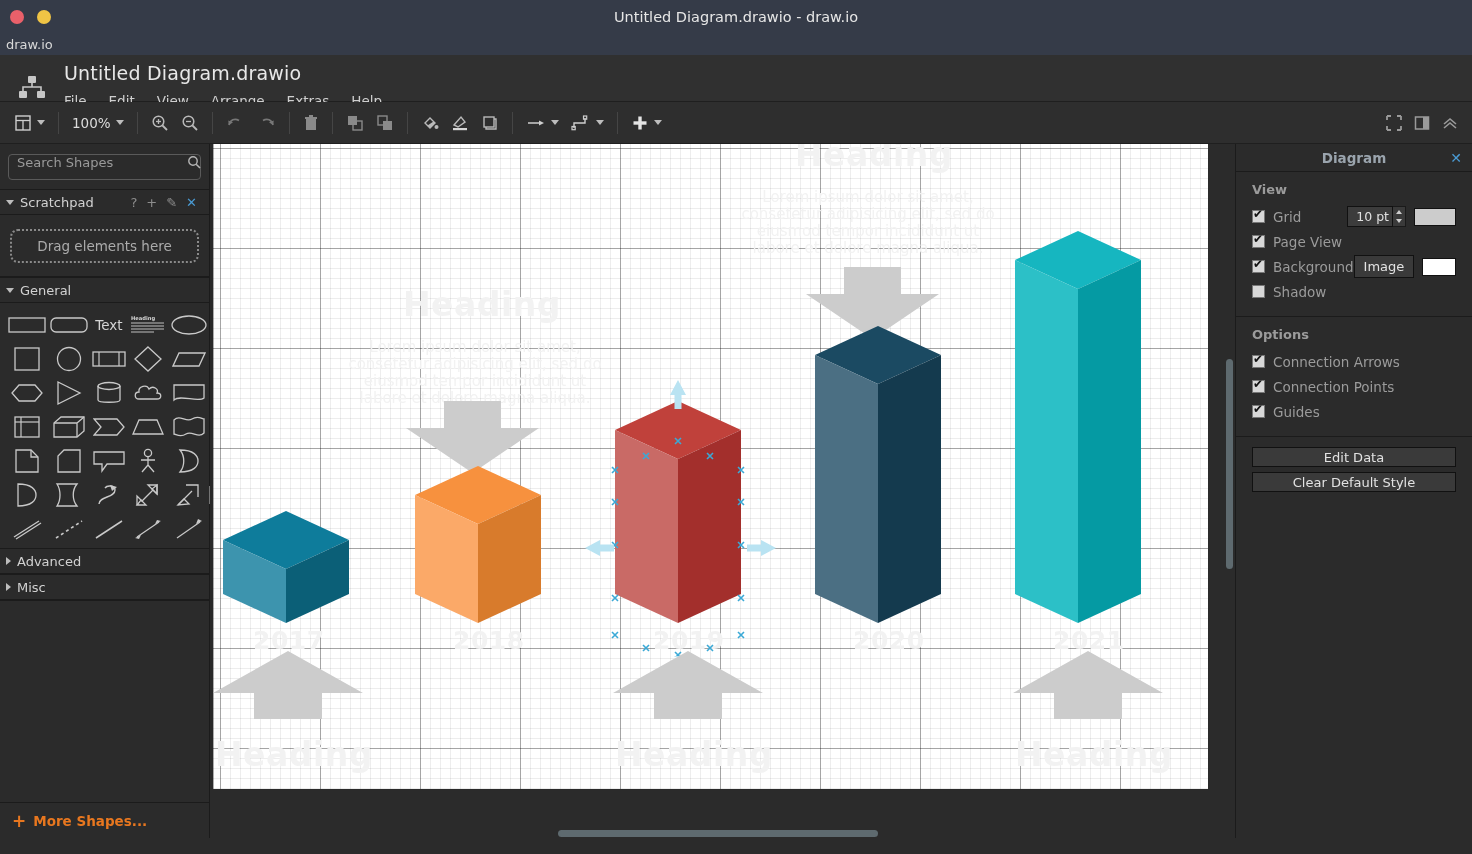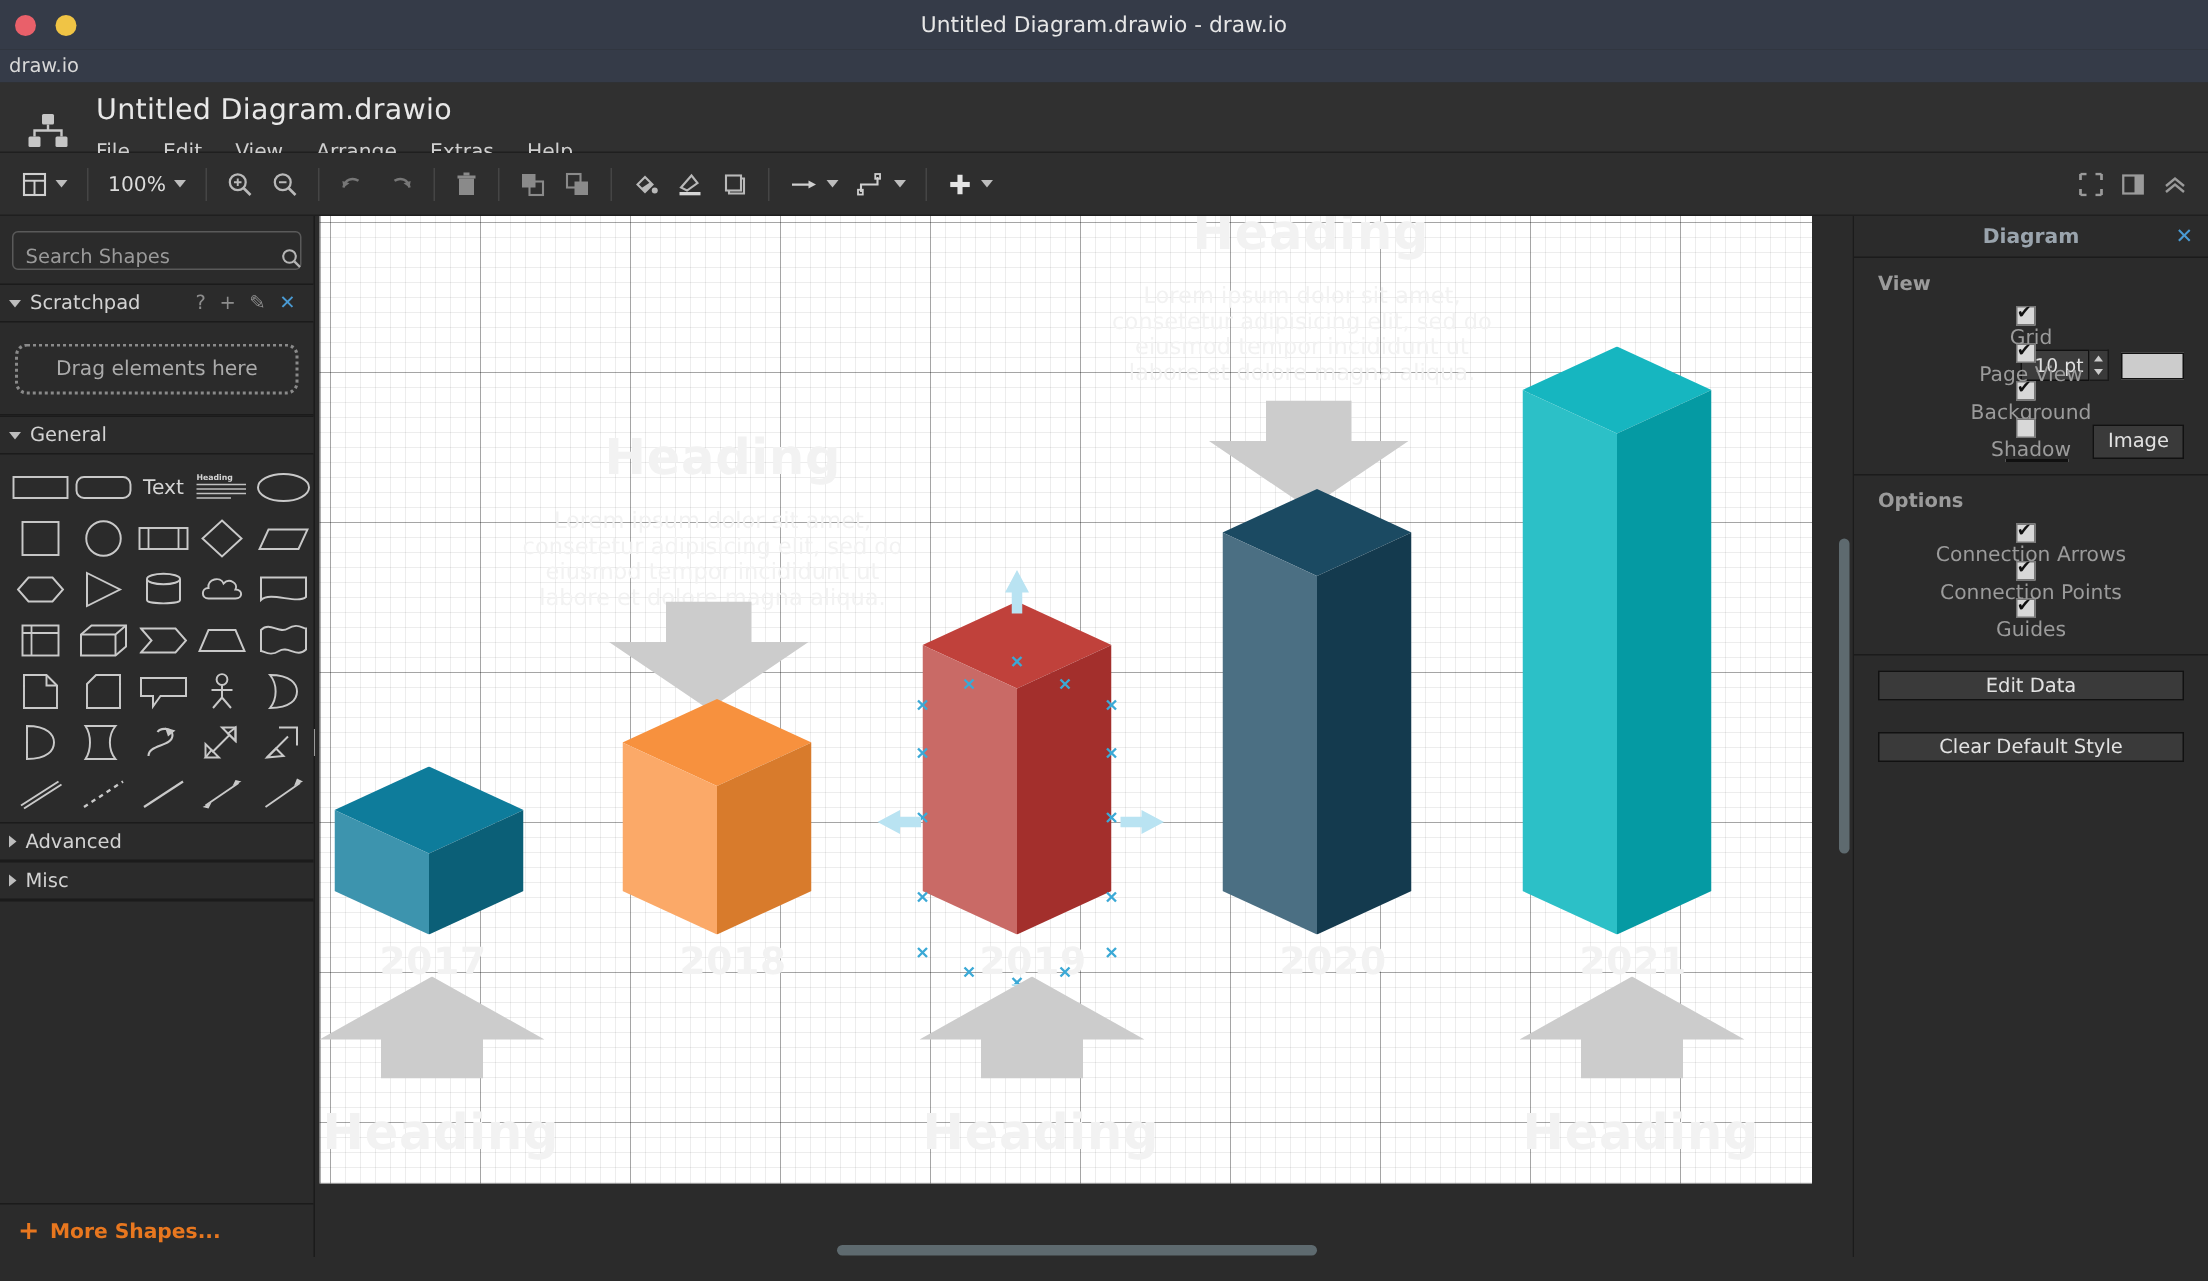--- a/index.html
+++ b/index.html
@@ -43,21 +43,21 @@
   .caret { width:0;height:0;border-left:4px solid transparent;border-right:4px solid transparent;border-top:5px solid #bdbdbd; margin-left:5px; }
   .zoomlbl { color:#dcdcdc; font-size:13.5px; }
   #tb-right { position:absolute; right:8px; display:flex; align-items:center; }
   
   #main { display:flex; height:694px; }
   
   #leftpanel { width:210px; background:#2b2b2b; border-right:1px solid #1b1b1b; display:flex; flex-direction:column; position:relative; }
   #searchwrap { padding:10px 8px 9px 8px; }
   #searchbox {
     height:26px; border:1px solid #5a5a5a; border-radius:4px;
-    display:flex; align-items:flex-end; padding:0 8px; background:#2b2b2b;
+    display:flex; align-items:flex-start; padding:0 8px; background:#2b2b2b;
   }
   #searchbox input {
     flex:1; background:transparent; border:none; outline:none;
     color:#d5d5d5; font-size:13px; font-family:"DejaVu Sans", sans-serif;
   }
   #searchbox input::placeholder { color:#9a9a9a; }
   .sect-header {
     height:26px; display:flex; align-items:center; padding:0 6px;
     border-top:1px solid #1b1b1b; border-bottom:1px solid #1b1b1b; background:#2b2b2b;
   }
@@ -116,21 +116,21 @@
   
   #rightpanel { width:237px; background:#2b2b2b; border-left:1px solid #1b1b1b; }
   #rp-title {
     height:28px; display:flex; align-items:center; justify-content:center;
     position:relative; border-bottom:1px solid #1b1b1b;
   }
   #rp-title .t { color:#9aa4ad; font-weight:bold; font-size:13.5px; }
   #rp-title .x { position:absolute; right:10px; color:#4a9bd4; font-size:14px; cursor:pointer; }
   .rp-sect { padding:10px 16px 12px 16px; border-bottom:1px solid #1b1b1b; }
   .rp-h { color:#9b9b9b; font-weight:bold; font-size:13px; margin-bottom:7px; }
-  .rp-row { display:flex; align-items:center; height:25px;flex-direction:column; }
+  .rp-row { display:flex; align-items:center; height:25px; }
   .cb { width:13px; height:13px; background:#d8d8d8; border:1px solid #777; margin-right:8px; position:relative; flex:0 0 auto; cursor:pointer; }
   .cb.on::after { content:"✔"; position:absolute; left:0px; top:-4px; font-size:12px; color:#111; }
   .rp-lbl { color:#9b9b9b; font-size:13.5px; }
   .spin-wrap { margin-left:auto; display:flex; align-items:center; }
   .spin-input {
     width:46px; height:21px; background:#3c3c3c; border:1px solid #111;
     color:#e0e0e0; font-size:12.5px; text-align:right; padding-right:3px;
     font-family:"DejaVu Sans", sans-serif; outline:none;
   }
   .spin-btns { width:13px; height:21px; background:#3a3a3a; border:1px solid #1a1a1a; border-left:none;
@@ -150,21 +150,21 @@
     -webkit-appearance:none; appearance:none;
   }
   .sel-wrap { position:relative; }
   .sel-caret { position:absolute; right:7px; top:6px; width:0;height:0;
     border-left:4px solid transparent;border-right:4px solid transparent;border-top:5px solid #cfcfcf; pointer-events:none; }
   .radio-row { display:flex; align-items:center; gap:7px; margin-top:9px; justify-content:center; }
   .radio { width:14px; height:14px; border-radius:50%; background:#d8d8d8; border:1px solid #777; position:relative; cursor:pointer; flex:0 0 auto; }
   .radio.on::after { content:""; position:absolute; left:3px; top:3px; width:6px;height:6px;border-radius:50%;background:#2b2b2b; }
   .big-btn {
     width:100%; height:20px; background:#3a3a3a; border:1px solid #111; color:#e2e2e2;
-    font-size:13px; margin-bottom:21px; cursor:pointer; font-family:"DejaVu Sans", sans-serif;
+    font-size:13px; margin-bottom:5px; cursor:pointer; font-family:"DejaVu Sans", sans-serif;
   }
   svg { display:block; }
 </style>
 </head>
 <body>
 
 <div id="titlebar">
   <div class="wbtns">
     <div class="wbtn close"></div>
     <div class="wbtn min"></div>

